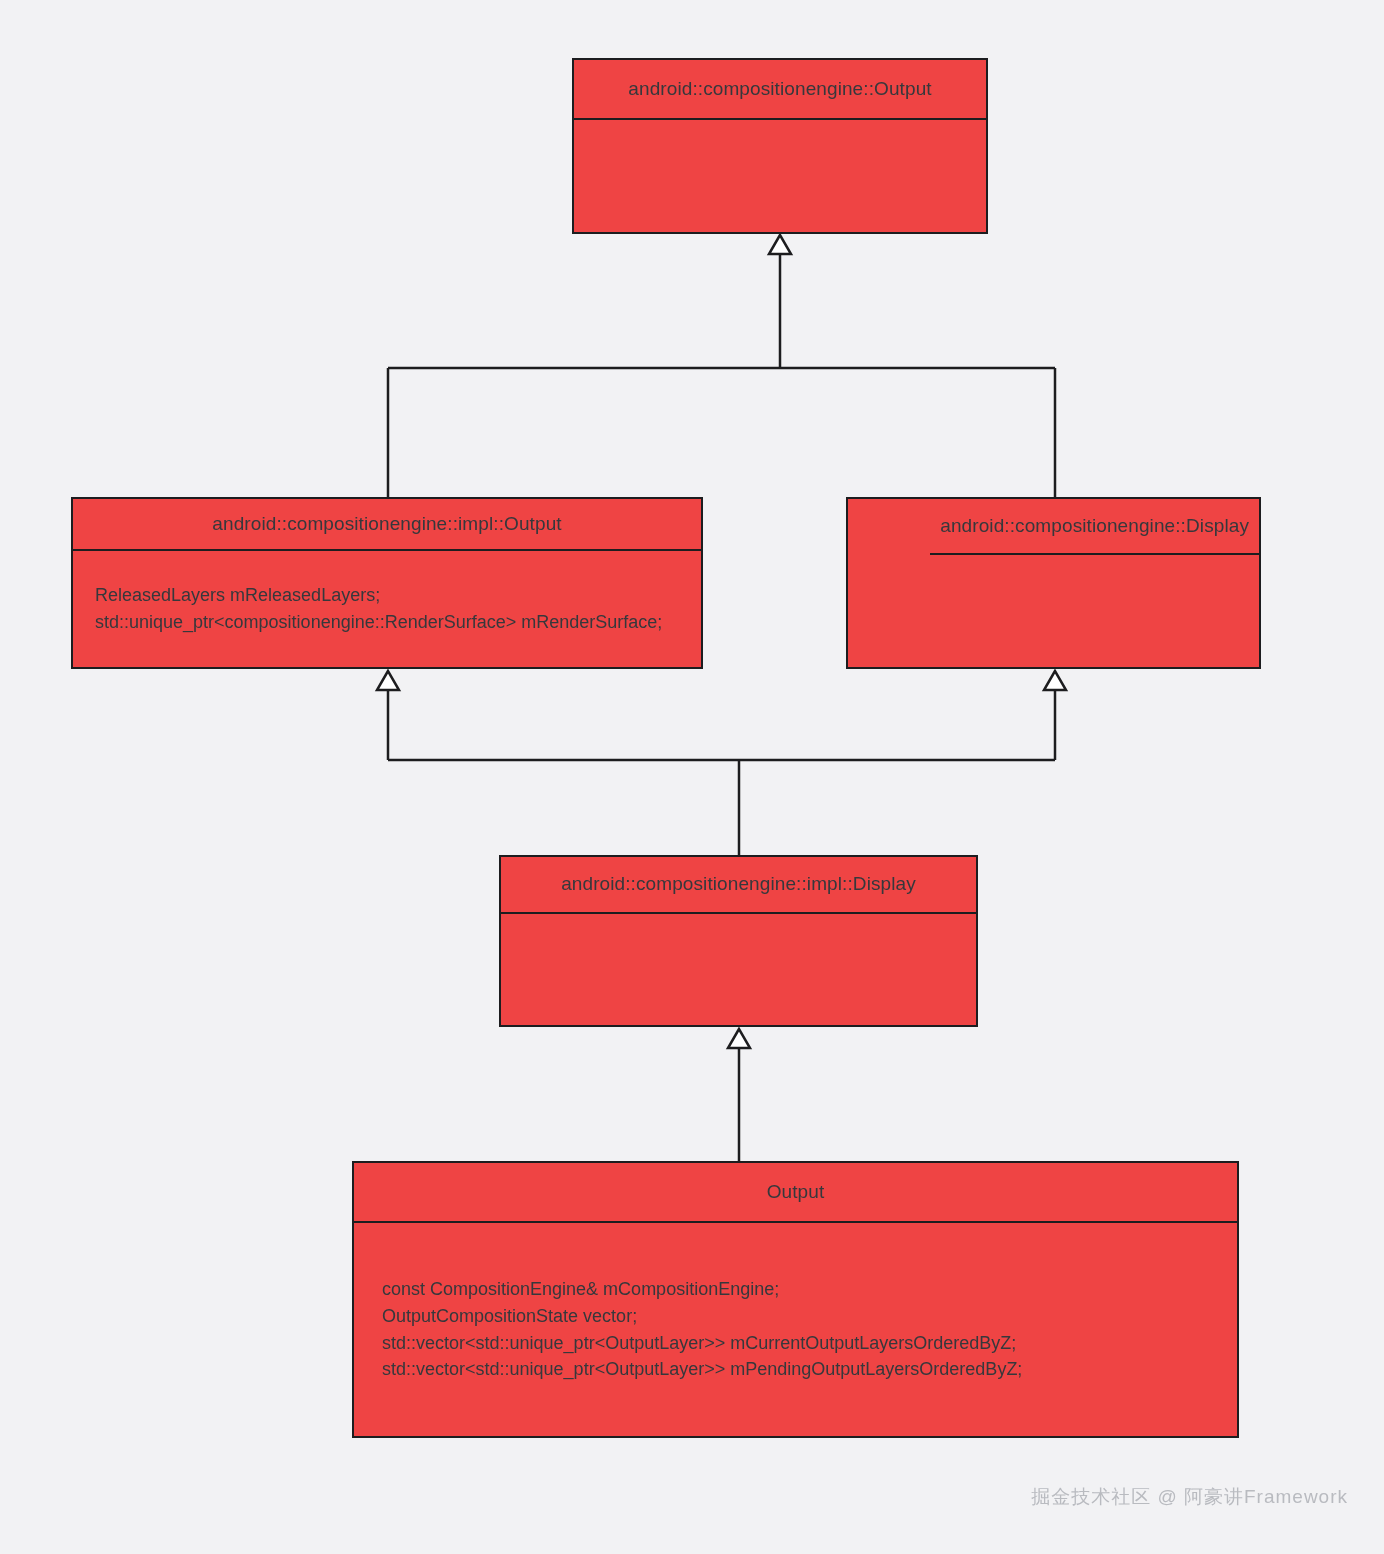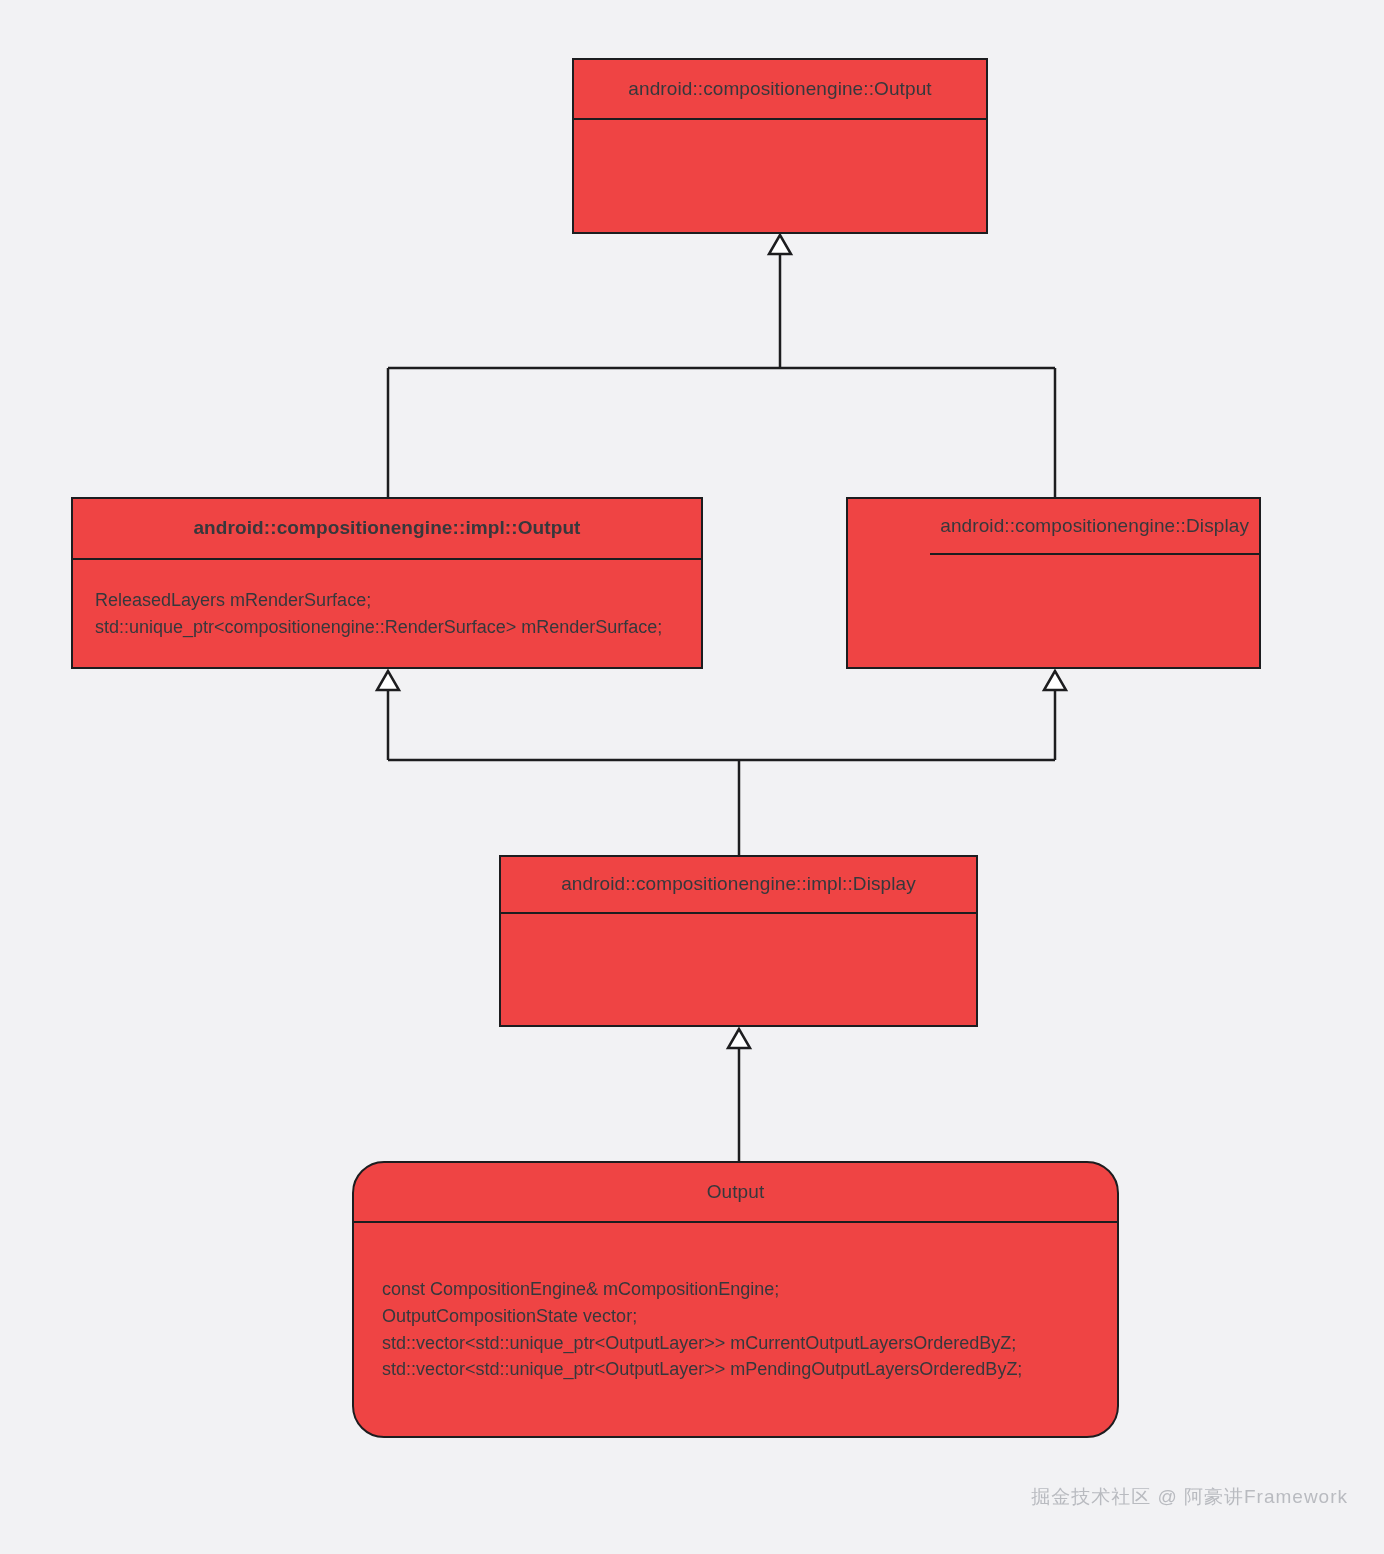--- a/index.html
+++ b/index.html
@@ -113,38 +113,38 @@
       <polygon points="739,1029 728,1048 750,1048"></polygon>
     </g>
   </svg>
 
   <div class="uml-class" style="left:572px; top:58px; width:416px; height:176px;">
     <div class="uml-header" style="height:60px;">android::compositionengine::Output</div>
     <div class="uml-body empty"></div>
   </div>
 
   <div class="uml-class" style="left:71px; top:497px; width:632px; height:172px;">
-    <div class="uml-header" style="height:61px;font-weight:bold;">android::compositionengine::impl::Output</div>
+    <div class="uml-header" style="height:52px;">android::compositionengine::impl::Output</div>
     <div class="uml-body">
-      <div class="member">ReleasedLayers mRenderSurface;</div>
+      <div class="member">ReleasedLayers mReleasedLayers;</div>
       <div class="member">std::unique_ptr&lt;compositionengine::RenderSurface&gt; mRenderSurface;</div>
     </div>
   </div>
 
   <div class="uml-class" style="left:846px; top:497px; width:415px; height:172px;align-items:flex-end;">
     <div class="uml-header" style="height:56px;">android::compositionengine::Display</div>
     <div class="uml-body empty"></div>
   </div>
 
   <div class="uml-class" style="left:499px; top:855px; width:479px; height:172px;">
     <div class="uml-header" style="height:57px;">android::compositionengine::impl::Display</div>
     <div class="uml-body empty"></div>
   </div>
 
-  <div class="uml-class" style="left:352px; top:1161px; width:767px; height:277px;border-radius:32px;">
+  <div class="uml-class" style="left:352px; top:1161px; width:887px; height:277px;">
     <div class="uml-header" style="height:60px;">Output</div>
     <div class="uml-body" style="padding:0 28px;">
       <div class="member">const CompositionEngine&amp; mCompositionEngine;</div>
       <div class="member">OutputCompositionState vector;</div>
       <div class="member">std::vector&lt;std::unique_ptr&lt;OutputLayer&gt;&gt; mCurrentOutputLayersOrderedByZ;</div>
       <div class="member">std::vector&lt;std::unique_ptr&lt;OutputLayer&gt;&gt; mPendingOutputLayersOrderedByZ;</div>
     </div>
   </div>
 
   <div id="watermark">掘金技术社区 @ 阿豪讲Framework</div>

